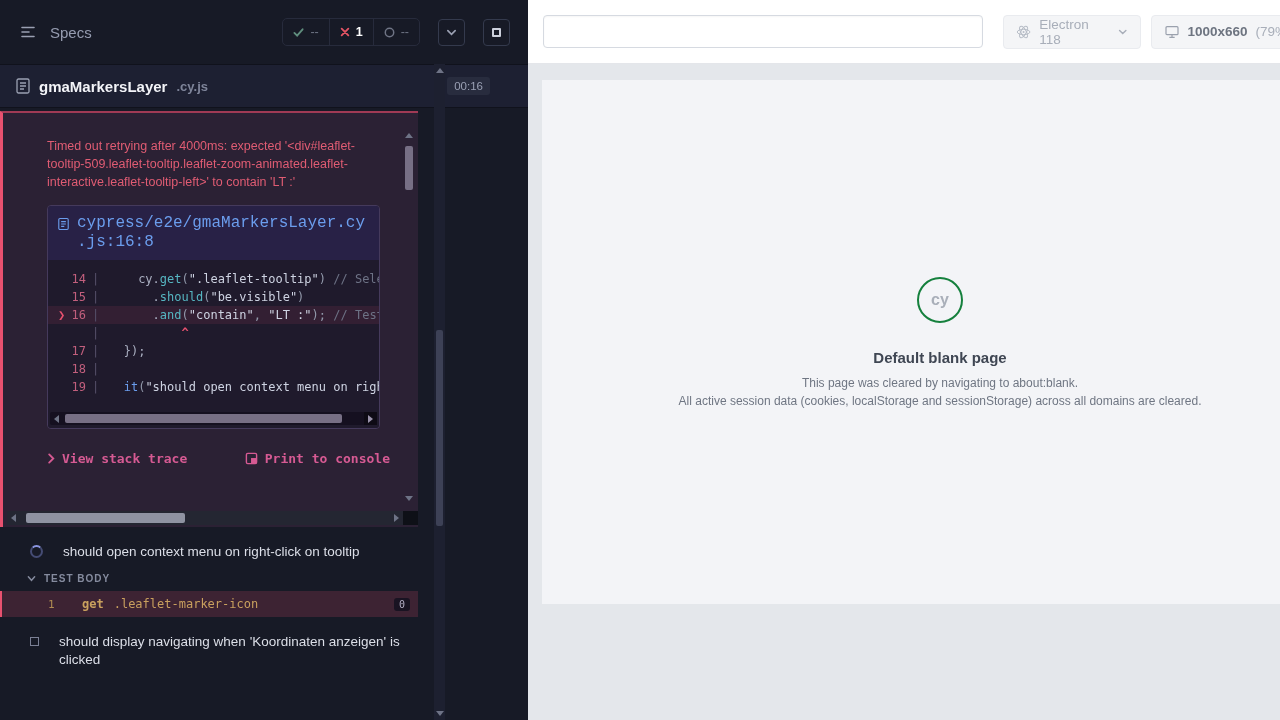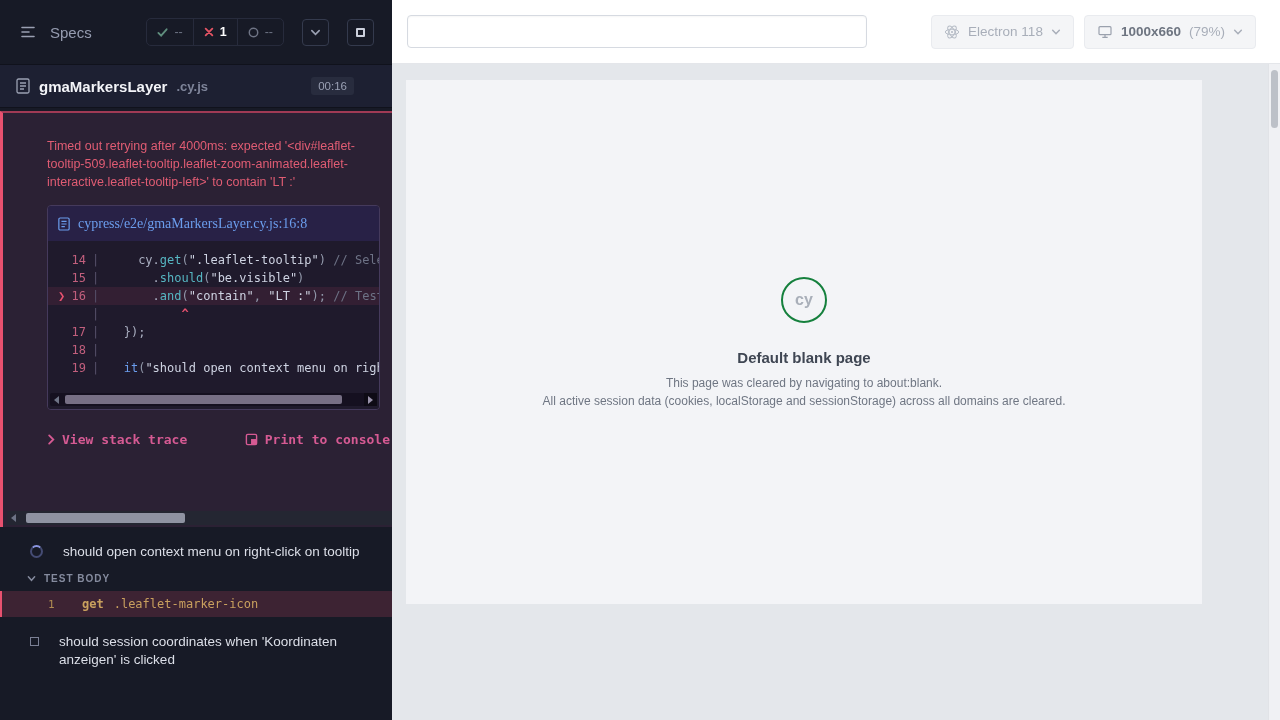--- a/index.html
+++ b/index.html
@@ -1,21 +1,21 @@
 <!DOCTYPE html>
 <html><head>
 <meta charset="utf-8">
 <style>
   *{margin:0;padding:0;box-sizing:border-box}
   html,body{width:1280px;height:720px;overflow:hidden;background:#fff;
     font-family:"Liberation Sans",sans-serif;}
   .app{display:flex;width:1280px;height:720px}
 
   
-  .reporter{position:relative;width:392px;flex-shrink:0;background:#171a26;color:#dcdfe8;overflow:hidden}
+  .reporter{position:relative;width:528px;flex-shrink:0;background:#171a26;color:#dcdfe8;overflow:hidden}
   .rep-header{height:64px;display:flex;align-items:center;padding:0 18px 0 16px;gap:10px}
   .menu-btn{width:24px;height:24px;display:flex;align-items:center;justify-content:center;cursor:pointer}
   .rep-title{color:#969cb0;font-size:15px}
   .stats{margin-left:auto;display:flex;align-items:center;height:28px;border:1px solid #272b3c;border-radius:5px;overflow:hidden}
   .stat{display:flex;align-items:center;gap:6px;padding:0 10px;font-size:12.5px;color:#6f7485;height:100%;cursor:pointer}
   .stat+.stat{border-left:1px solid #272b3c}
   .stat .cnt-failed{color:#fff;font-weight:700}
   .icon-btn{width:27px;height:27px;margin-left:8px;border:1px solid #343a4d;border-radius:4px;background:transparent;
     display:flex;align-items:center;justify-content:center;cursor:pointer}
   .stop-square{width:9px;height:9px;border:2px solid #ccd0dc;border-radius:1px;display:block}
@@ -26,21 +26,21 @@
   .spec-ext{font-size:13px;font-weight:700;color:#7e8499}
   .spec-time{margin-left:auto;background:#282c3e;color:#9aa0b4;font-size:11.5px;padding:3px 7px;border-radius:3px}
 
   
   .error-panel{position:relative;width:418px;height:416px;margin-top:3px;background:#2b2134;
     border-left:3px solid #e8516f;border-top:2px solid #a03a55;padding:24px 34px 0 44px}
   .err-msg{font-size:12.5px;line-height:18px;color:#e05c73;overflow-wrap:break-word;max-width:340px}
 
   .code-frame{margin-top:14px;width:333px;border:1px solid #453a5c;border-radius:4px;overflow:hidden}
   .frame-head{display:flex;align-items:flex-start;gap:8px;background:#282146;padding:8px 10px}
-  .frame-link{font-family:Liberation Serif, serif;font-size:14px;line-height:19px;color:#6b9ded;
+  .frame-link{font-family:Liberation Mono, monospace;font-size:16px;line-height:19px;color:#6b9ded;
     overflow-wrap:anywhere;max-width:292px;cursor:pointer;text-decoration:none}
   .frame-body{position:relative;background:#1f1a2c;height:168px;padding-top:10px;overflow:hidden}
   .code-line{display:flex;height:18px;line-height:18px;font-family:"DejaVu Sans Mono",monospace;font-size:12px;white-space:pre}
   .code-line.hl{background:rgba(237,82,120,.10)}
   .gut{position:relative;width:44px;flex-shrink:0;text-align:right;padding-right:6px;color:#c25f7d}
   .gut .mark{position:absolute;left:10px;color:#e8516f}
   .pipe{color:#56506a;margin-right:10px}
   .code{overflow:hidden}
   .tok-d{color:#a9aec0}.tok-fn{color:#56b6c2}.tok-fn2{color:#6b9ded}.tok-s{color:#ced3e2}
   .tok-c{color:#6d7285}.tok-p{color:#9299ab}.tok-caret{color:#e8516f;font-weight:700}
@@ -261,21 +261,21 @@
 
     <div class="cmd-row">
       <span class="cmd-num">1</span>
       <span class="cmd-method">get</span>
       <span class="cmd-args">.leaflet-marker-icon</span>
       <span class="cmd-badge">0</span>
     </div>
 
     <div class="test-row">
       <span class="pend-square"></span>
-      <span class="ttl">should session coordinates when 'Koordinaten anzeigen' is clicked</span>
+      <span class="ttl">should display navigating when 'Koordinaten anzeigen' is clicked</span>
     </div>
 
     <div class="rep-vscroll">
       <span class="arr up">
           <span class="tri-up"></span>
         </span>
       <span class="thumb"></span>
       <span class="arr down">
           <span class="tri-down"></span>
         </span>

